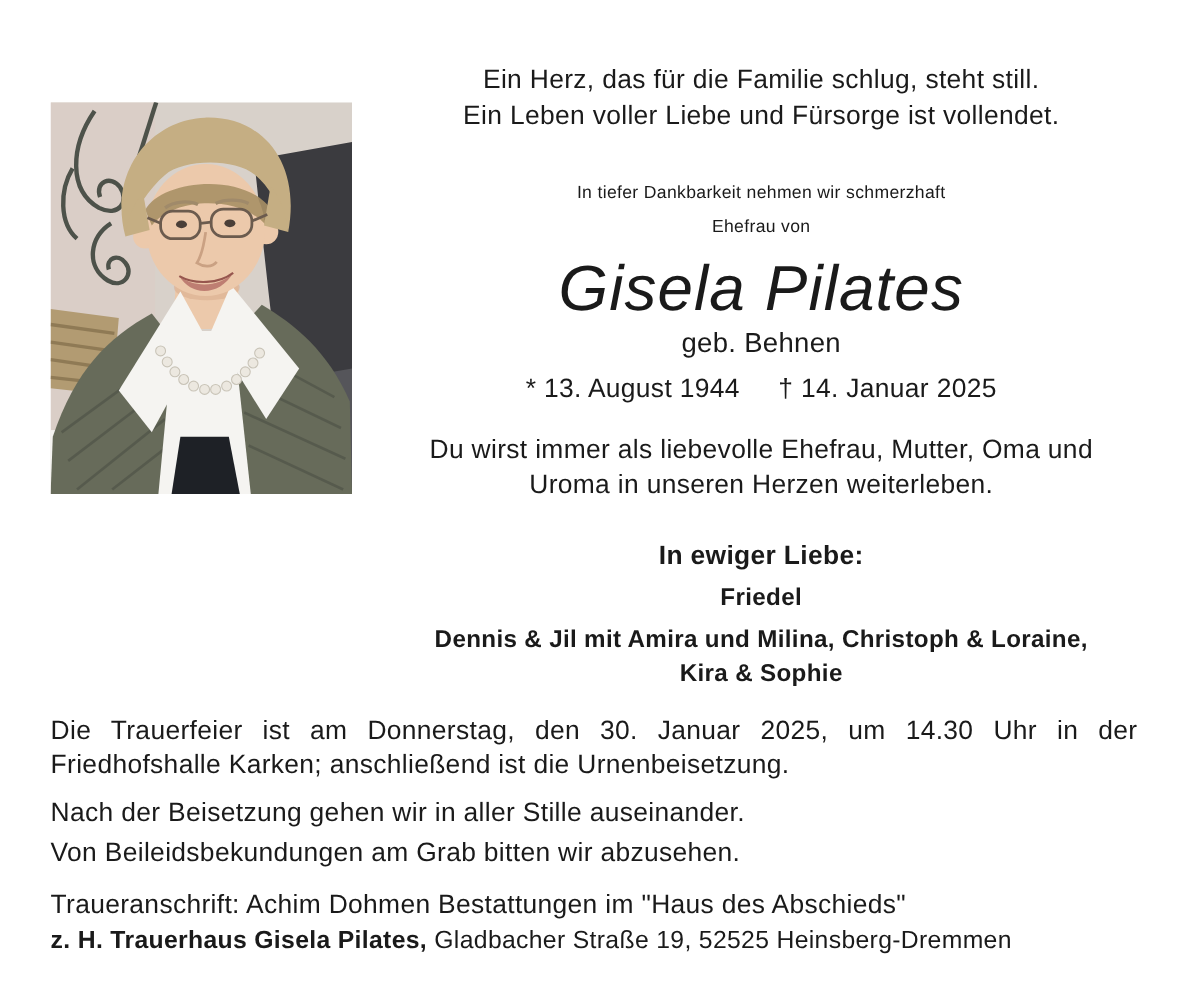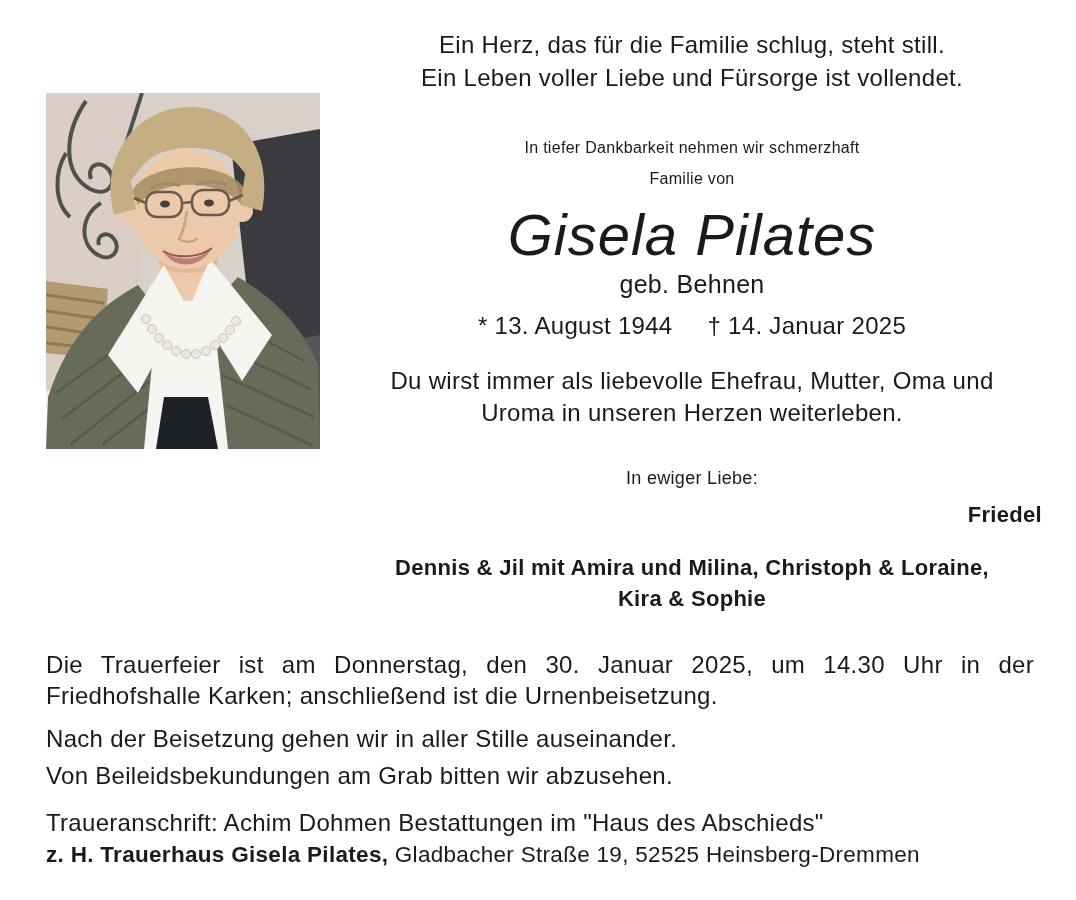--- a/index.html
+++ b/index.html
@@ -24,21 +24,21 @@
     top: 93px;
     width: 274px;
     height: 356px;
   }
   .photo svg { display: block; width: 100%; height: 100%; }
 
   
   .rightcol {
     position: absolute;
     left: 342px;
-    top: 28px;
+    top: 56px;
     width: 700px;
     text-align: center;
     letter-spacing: 0.3px;
   }
   .epigraph-line {
     font-size: 24px;
     line-height: 33px;
   }
   .intro-block { margin-top: 38px; }
   .intro-line {
@@ -64,31 +64,32 @@
     line-height: 30px;
   }
   .dates-line .death { margin-left: 28px; margin-top: 15px; }
   .tribute-block { margin-top: 24px; }
   .tribute-line {
     font-size: 24px;
     line-height: 32px;
   }
   .farewell-heading {
     margin-top: 34px;
-    font-size: 18px;
-    line-height: 30px;
+    font-size: 24px;
+    line-height: 30px;
+    font-weight: bold;
   }
   .mourner-line {
     font-weight: 700;
     font-size: 22px;
     line-height: 30px;
   }
-  .mourner-1 { margin-top: 7px; text-align: right; }
+  .mourner-1 { margin-top: 7px; }
   .mourner-2 { margin-top: 6px; }
-  .mourner-3 { margin-top: 22px; line-height: 31px; }
+  .mourner-3 { margin-top: 7px; line-height: 31px; }
   .mourner-4 { margin-top: 0; line-height: 31px; }
 
   
   .bottom {
     position: absolute;
     left: 46px;
     top: 649px;
     width: 988px;
     letter-spacing: 0.3px;
   }
@@ -218,21 +219,21 @@
       </g>
     </svg>
   </div>
 
   <div class="rightcol">
     <div class="epigraph-line">Ein Herz, das für die Familie schlug, steht still.</div>
     <div class="epigraph-line">Ein Leben voller Liebe und Fürsorge ist vollendet.</div>
 
     <div class="intro-block">
       <div class="intro-line">In tiefer Dankbarkeit nehmen wir schmerzhaft</div>
-      <div class="intro-line">Familie von</div>
+      <div class="intro-line">Ehefrau von</div>
     </div>
 
     <div class="deceased-name">Gisela Pilates</div>
     <div class="maiden-name">geb. Behnen</div>
 
     <div class="dates-line">
       <span class="birth">* 13. August 1944</span>
       <span class="death">† 14. Januar 2025</span>
     </div>
 

